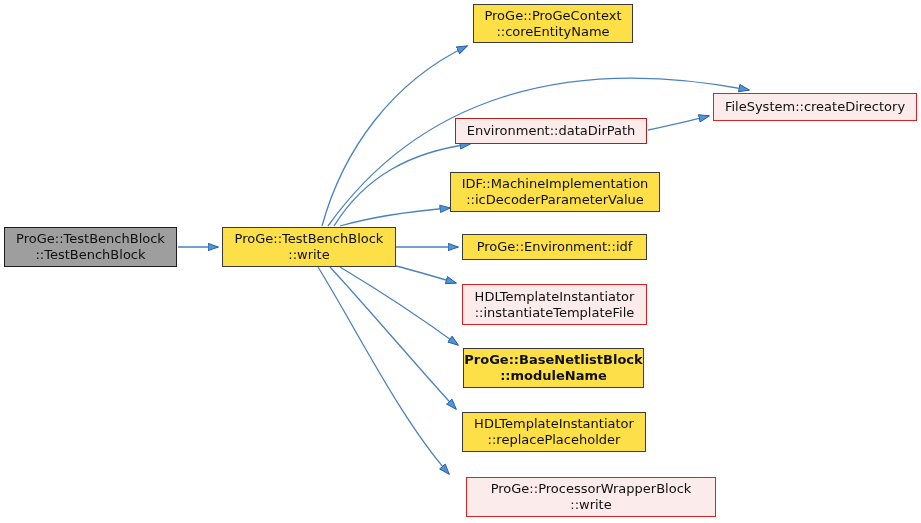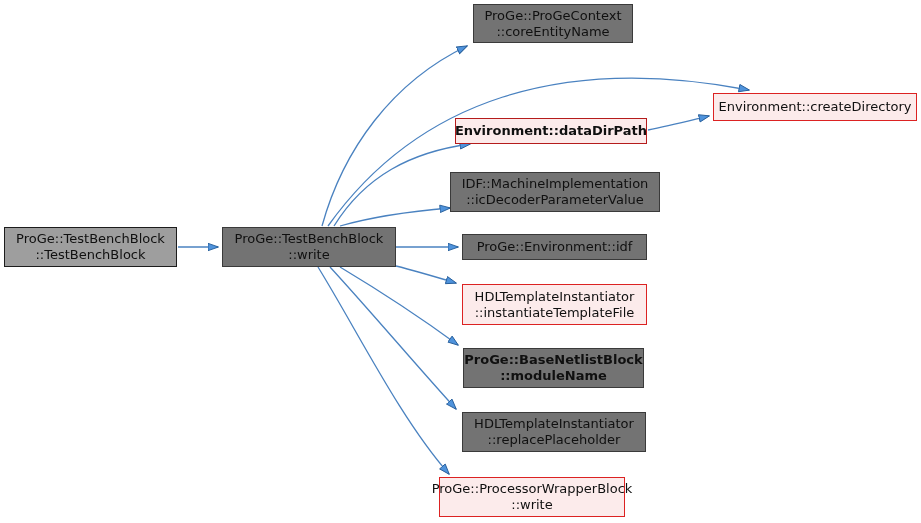--- a/index.html
+++ b/index.html
@@ -11,21 +11,21 @@
     overflow:hidden;
   }
   #edges{position:absolute;left:0;top:0;width:921px;height:523px;}
   .node{
     position:absolute;
     display:flex;align-items:center;justify-content:center;
     text-align:center;
     font-size:13px;line-height:16px;
     color:#101010;
     white-space:pre-line;
-    background:#737373;
+    background:#fde047;
     border:1px solid #3a3a3a;
     box-sizing:border-box;
     cursor:pointer;
   }
   .node.current{
     background:#9e9e9e;
     border:1px solid #1c1c1c;
     cursor:default;
   }
   .node.truncated{
@@ -68,34 +68,34 @@
 
   <div class="node current" style="left:4px;top:227px;width:173px;height:40px;">ProGe::TestBenchBlock
 ::TestBenchBlock</div>
 
   <div class="node" style="left:222px;top:227px;width:174px;height:40px;">ProGe::TestBenchBlock
 ::write</div>
 
   <div class="node" style="left:473px;top:4px;width:160px;height:39px;">ProGe::ProGeContext
 ::coreEntityName</div>
 
-  <div class="node truncated" style="left:713px;top:93px;width:204px;height:28px;">Environment::createDirectory</div>
+  <div class="node truncated" style="left:713px;top:93px;width:204px;height:28px;">FileSystem::createDirectory</div>
 
-  <div class="node truncated-dark" style="left:455px;top:118px;width:192px;height:26px;font-weight:bold;">Environment::dataDirPath</div>
+  <div class="node truncated-dark" style="left:455px;top:118px;width:192px;height:26px;">Environment::dataDirPath</div>
 
   <div class="node" style="left:450px;top:172px;width:210px;height:40px;">IDF::MachineImplementation
 ::icDecoderParameterValue</div>
 
   <div class="node" style="left:462px;top:234px;width:185px;height:26px;">ProGe::Environment::idf</div>
 
   <div class="node truncated" style="left:462px;top:284px;width:185px;height:41px;">HDLTemplateInstantiator
 ::instantiateTemplateFile</div>
 
   <div class="node" style="left:463px;top:348px;width:181px;height:40px;font-weight:bold;">ProGe::BaseNetlistBlock
 ::moduleName</div>
 
   <div class="node" style="left:462px;top:412px;width:184px;height:40px;">HDLTemplateInstantiator
 ::replacePlaceholder</div>
 
-  <div class="node truncated" style="left:439px;top:477px;width:186px;height:40px;">ProGe::ProcessorWrapperBlock
+  <div class="node truncated" style="left:466px;top:477px;width:250px;height:40px;">ProGe::ProcessorWrapperBlock
 ::write</div>
 
 </div>
 
 </body></html>

